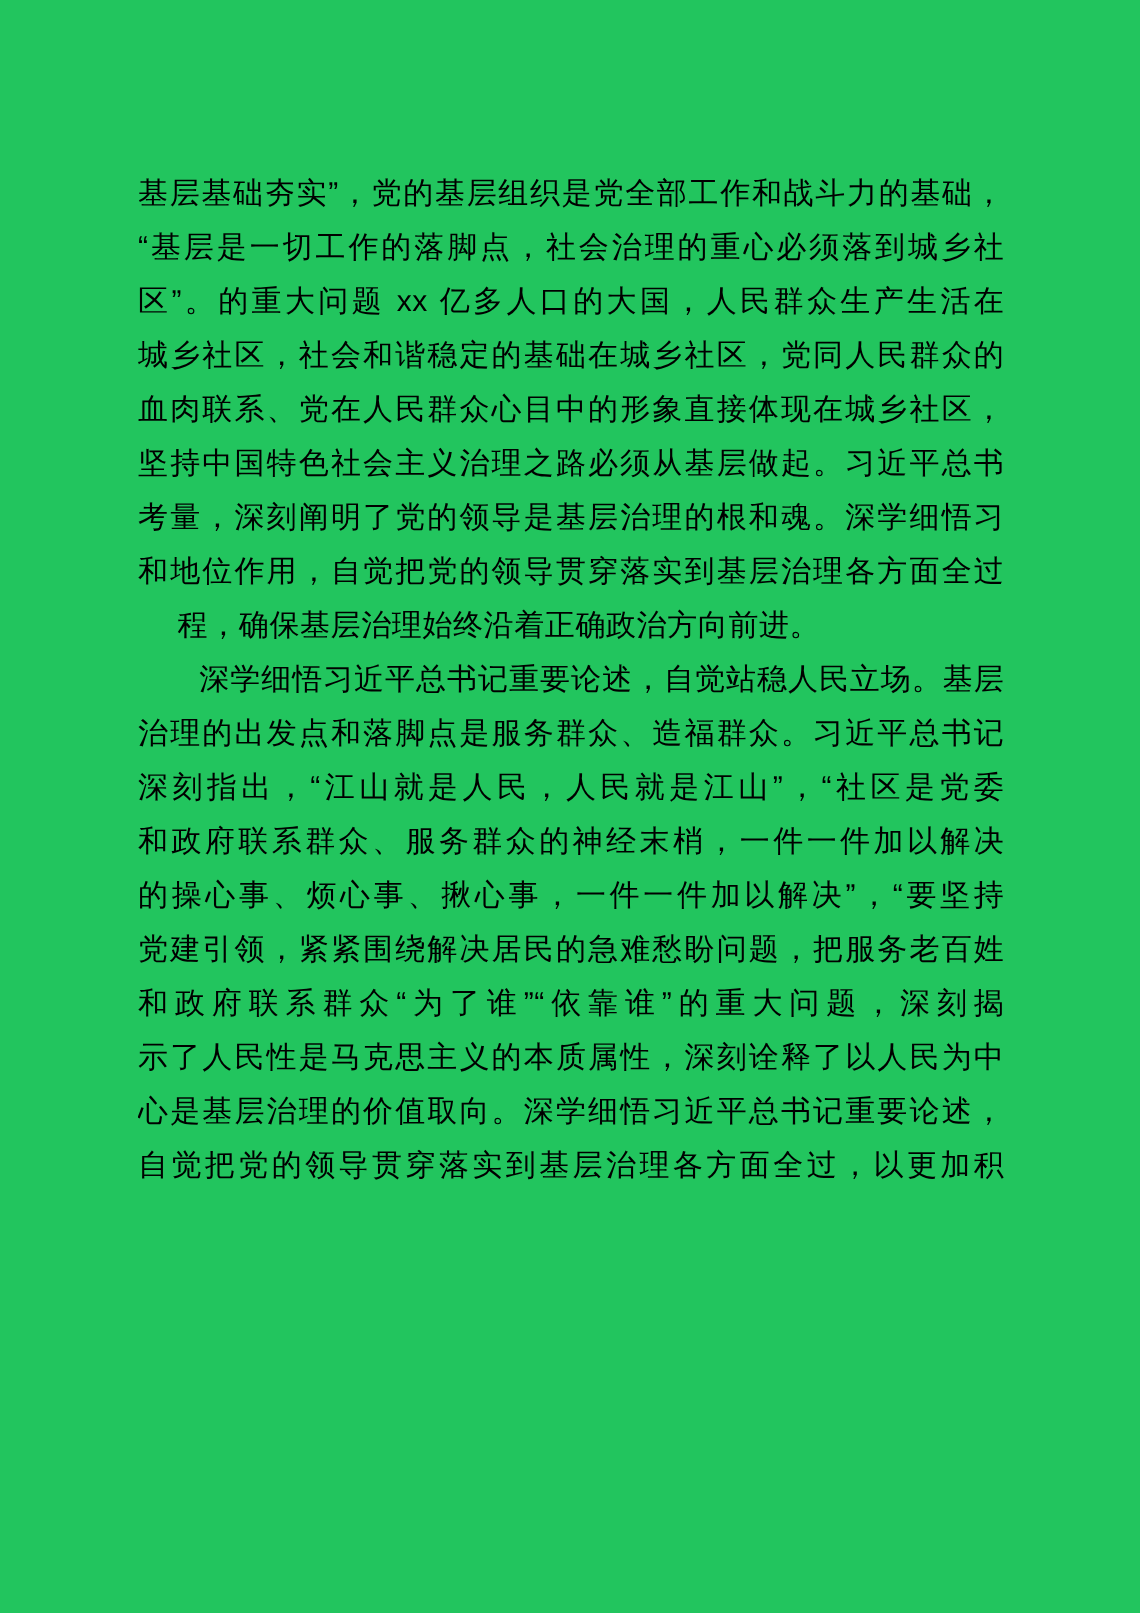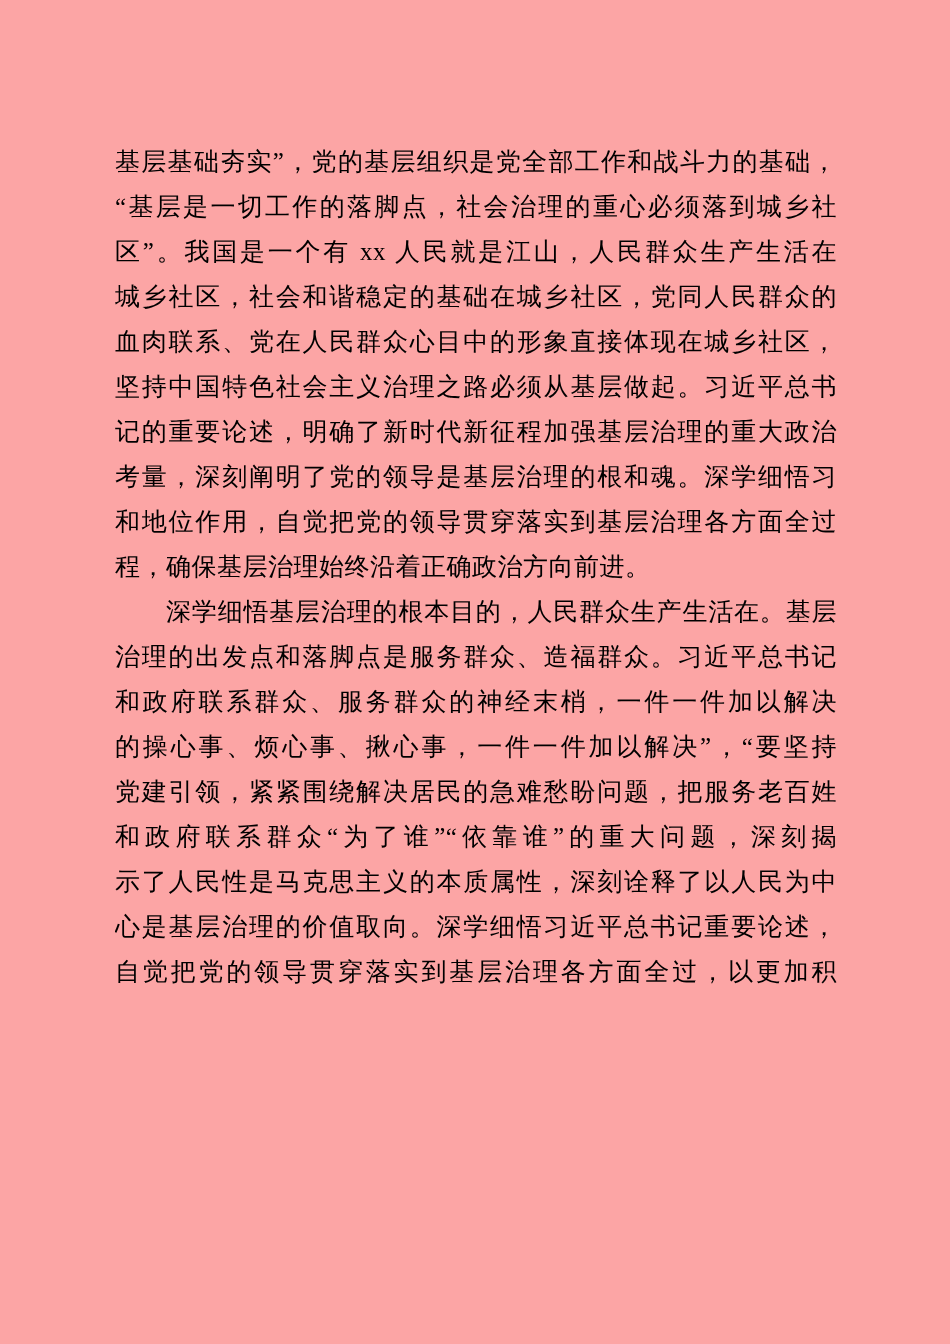--- a/index.html
+++ b/index.html
@@ -4,23 +4,23 @@
 <style>
   html, body {
     margin: 0;
     padding: 0;
     background: #ffffff;
   }
   .page {
     position: relative;
     width: 950px;
     height: 1344px;
-    background: #fca5a5;
+    background: #22c55e;
     overflow: hidden;
-    font-family: Liberation Serif, serif;
+    font-family: Liberation Sans, sans-serif;
     color: #000000;
   }
   .content {
     position: absolute;
     left: 115px;
     top: 139px;
     width: 722px;
   }
   .paragraph {
     margin: 0;
@@ -34,48 +34,49 @@
     text-align: justify;
     text-align-last: justify;
     text-justify: inter-character;
     white-space: normal;
     overflow: hidden;
   }
   
   .line.para-last {
     text-align: center;
     text-align-last: left;
+    margin-left: 33px;
   }
   
   .line.first-indent {
     text-indent: 51px;
   }
 </style>
 </head>
 <body>
 
 <div class="page">
   <div class="content">
 
     <div class="paragraph">
       <div class="line">基层基础夯实”，党的基层组织是党全部工作和战斗力的基础，</div>
       <div class="line">“基层是一切工作的落脚点，社会治理的重心必须落到城乡社</div>
-      <div class="line">区”。我国是一个有 xx 人民就是江山，人民群众生产生活在</div>
+      <div class="line">区”。的重大问题 xx 亿多人口的大国，人民群众生产生活在</div>
       <div class="line">城乡社区，社会和谐稳定的基础在城乡社区，党同人民群众的</div>
       <div class="line">血肉联系、党在人民群众心目中的形象直接体现在城乡社区，</div>
       <div class="line">坚持中国特色社会主义治理之路必须从基层做起。习近平总书</div>
-      <div class="line">记的重要论述，明确了新时代新征程加强基层治理的重大政治</div>
       <div class="line">考量，深刻阐明了党的领导是基层治理的根和魂。深学细悟习</div>
       <div class="line">和地位作用，自觉把党的领导贯穿落实到基层治理各方面全过</div>
       <div class="line para-last">程，确保基层治理始终沿着正确政治方向前进。</div>
     </div>
 
     <div class="paragraph">
-      <div class="line first-indent">深学细悟基层治理的根本目的，人民群众生产生活在。基层</div>
+      <div class="line first-indent">深学细悟习近平总书记重要论述，自觉站稳人民立场。基层</div>
       <div class="line">治理的出发点和落脚点是服务群众、造福群众。习近平总书记</div>
+      <div class="line">深刻指出，“江山就是人民，人民就是江山”，“社区是党委</div>
       <div class="line">和政府联系群众、服务群众的神经末梢，一件一件加以解决</div>
       <div class="line">的操心事、烦心事、揪心事，一件一件加以解决”，“要坚持</div>
       <div class="line">党建引领，紧紧围绕解决居民的急难愁盼问题，把服务老百姓</div>
       <div class="line">和政府联系群众“为了谁”“依靠谁”的重大问题，深刻揭</div>
       <div class="line">示了人民性是马克思主义的本质属性，深刻诠释了以人民为中</div>
       <div class="line">心是基层治理的价值取向。深学细悟习近平总书记重要论述，</div>
       <div class="line">自觉把党的领导贯穿落实到基层治理各方面全过，以更加积</div>
     </div>
 
   </div>

